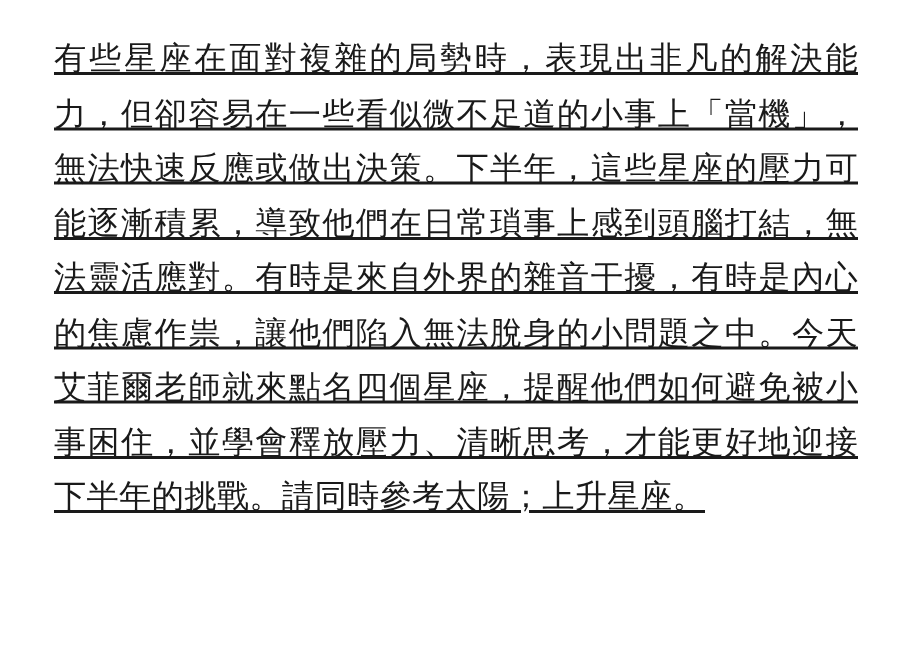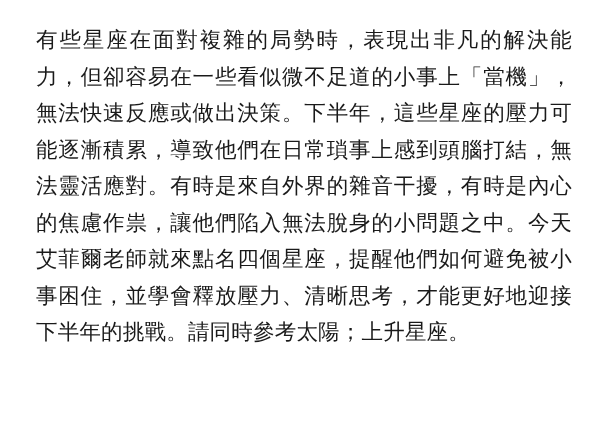--- a/index.html
+++ b/index.html
@@ -23,20 +23,21 @@
   .body-text {
     font-family: "DejaVu Sans", sans-serif;
     font-size: 21.5px;
     line-height: 36.5px;
     color: #1a1a1a;
     letter-spacing: 0.2px;
     text-align: justify;
     text-justify: inter-character;
     white-space: pre-wrap;
     word-break: break-all;
+    text-decoration: underline;
   }
 </style>
 </head>
 <body>
 
 <div class="page">
   <div class="body-text">有些星座在面對複雜的局勢時，表現出非凡的解決能力，但卻容易在一些看似微不足道的小事上「當機」，無法快速反應或做出決策。下半年，這些星座的壓力可能逐漸積累，導致他們在日常瑣事上感到頭腦打結，無法靈活應對。有時是來自外界的雜音干擾，有時是內心的焦慮作祟，讓他們陷入無法脫身的小問題之中。今天艾菲爾老師就來點名四個星座，提醒他們如何避免被小事困住，並學會釋放壓力、清晰思考，才能更好地迎接下半年的挑戰。請同時參考太陽；上升星座。</div>
 </div>
 
 </body></html>

